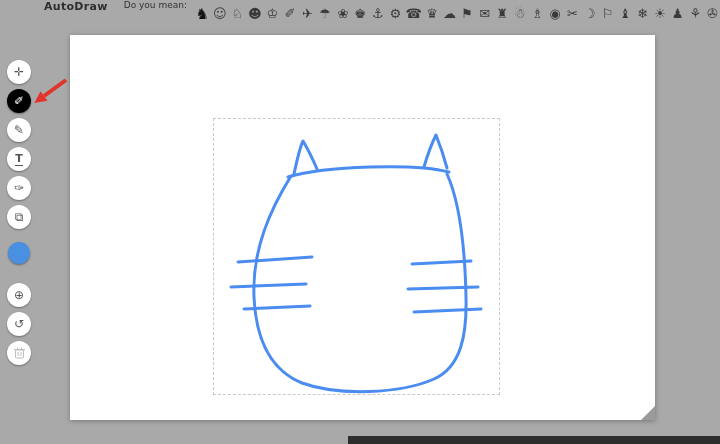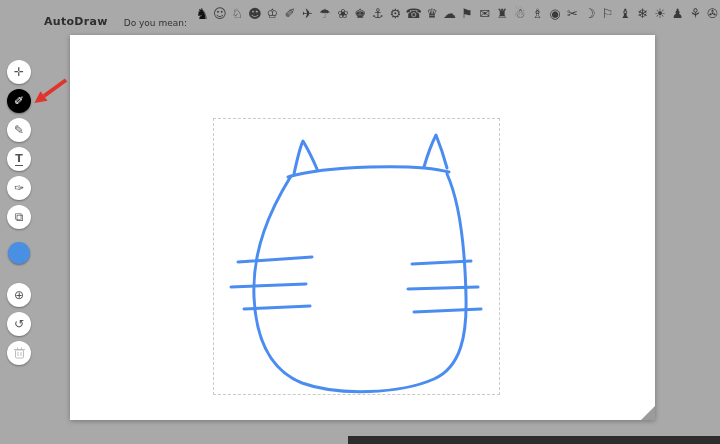--- a/index.html
+++ b/index.html
@@ -5,21 +5,21 @@
   html,body{margin:0;padding:0;}
   body{
     width:720px;height:444px;position:relative;overflow:hidden;
     background:#a9a9a9;
     font-family:"DejaVu Sans","Liberation Sans",sans-serif;
     -webkit-font-smoothing:antialiased;
   }
   
   .topbar{
     position:absolute;left:0;top:0;width:720px;height:28px;
-    display:flex;align-items:flex-end;
+    display:flex;align-items:flex-start;
   }
   .app-title{
     margin-left:44px;font-size:11px;font-weight:bold;color:#2e2e2e;
     letter-spacing:.3px;white-space:nowrap;
   }
   .prompt{
     margin-left:16px;font-size:9px;color:#333;white-space:nowrap;
   }
   .suggestions{
     margin-left:8px;display:flex;align-items:center;gap:3px;

